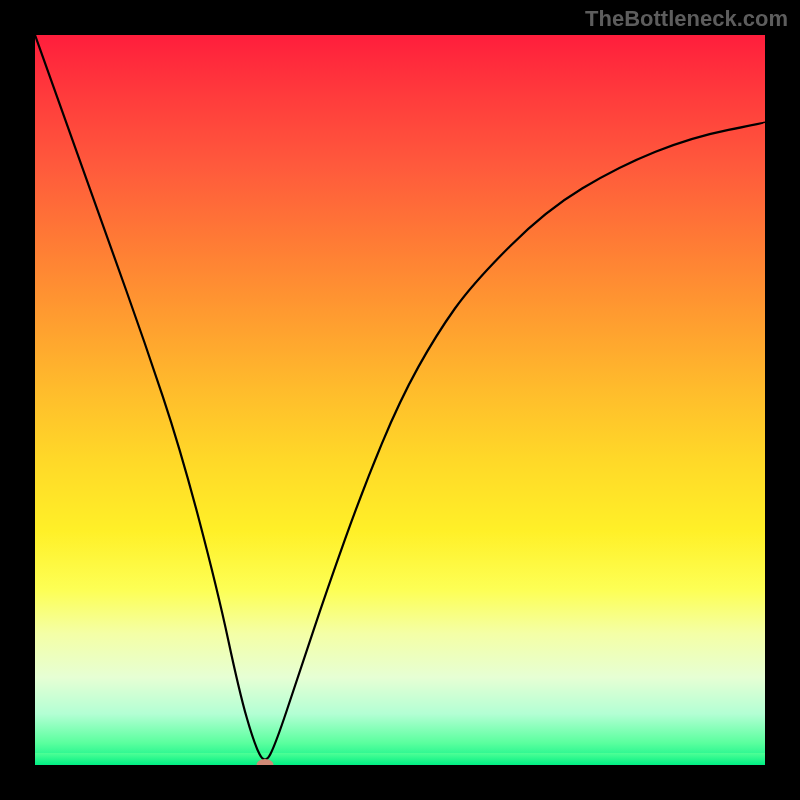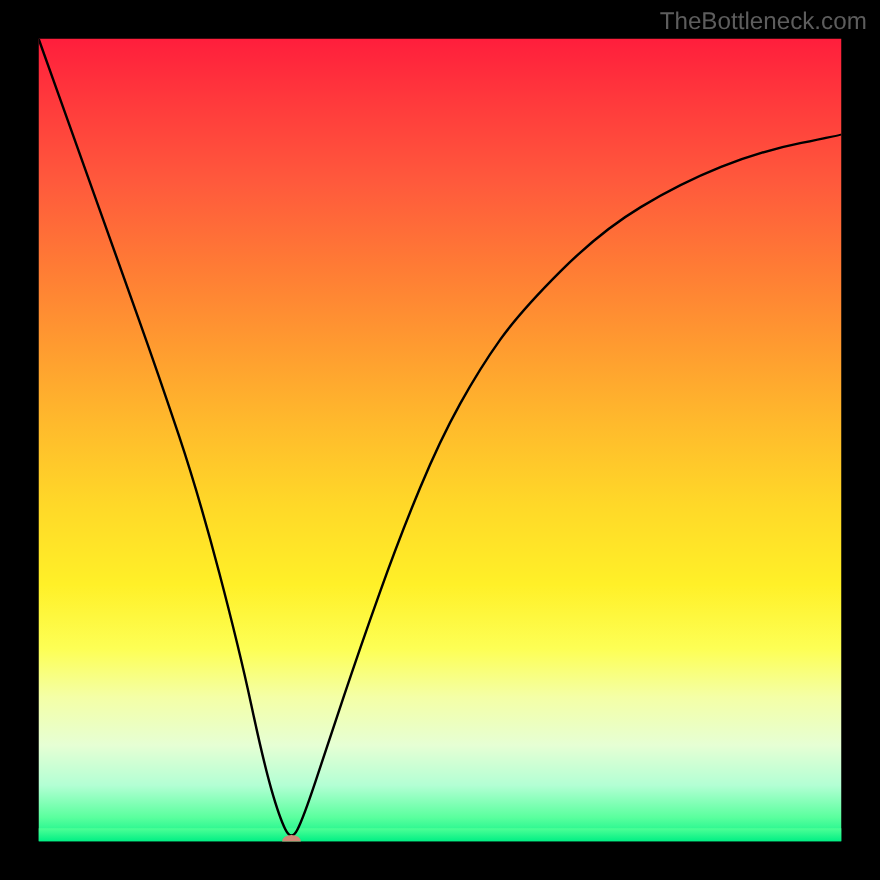--- a/index.html
+++ b/index.html
@@ -10,21 +10,21 @@
     background: #000;
     position: relative;
     font-family: Arial, sans-serif;
   }
   .watermark {
     position: absolute;
     top: 6px;
     right: 12px;
     color: #5d5d5d;
     font-size: 22px;
-    font-weight: 400;
+    font-weight: 700;
     z-index: 10;
   }
   .chart-container {
     position: absolute;
     left: 35px;
     top: 35px;
     width: 730px;
     height: 730px;
     overflow: hidden;
   }

